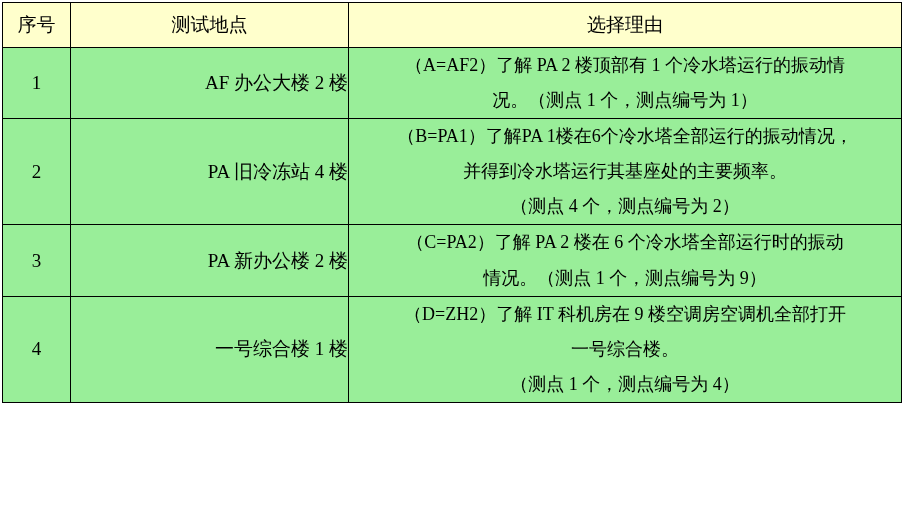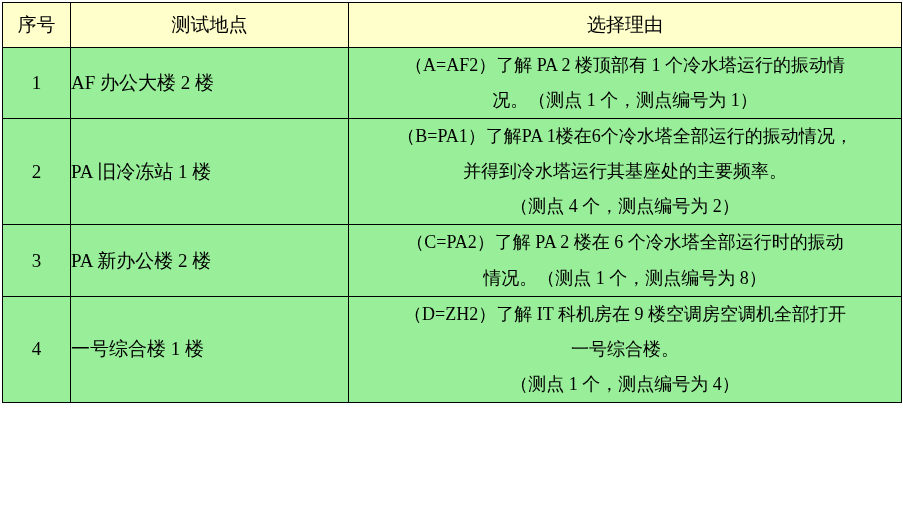--- a/index.html
+++ b/index.html
@@ -40,21 +40,21 @@
   }
   tbody td {
     background: #99ee99;
     color: #000000;
   }
   td.col-index {
     text-align: center;
     font-size: 19px;
   }
   td.col-place {
-    text-align: left;
+    text-align: right;
     font-size: 19px;
   }
   td.col-reason {
     text-align: center;
     font-size: 18px;
     line-height: 1.95;
     padding: 6px 10px 6px 12px;
   }
   td.col-reason .line {
     display: block;
@@ -85,33 +85,33 @@
       <tr>
         <td class="col-index">1</td>
         <td class="col-place">AF 办公大楼 2 楼</td>
         <td class="col-reason">
           <span class="line">（A=AF2）了解 PA 2 楼顶部有 1 个冷水塔运行的振动情</span>
           <span class="line">况。（测点 1 个，测点编号为 1）</span>
         </td>
       </tr>
       <tr>
         <td class="col-index">2</td>
-        <td class="col-place">PA 旧冷冻站 1 楼</td>
+        <td class="col-place">PA 旧冷冻站 4 楼</td>
         <td class="col-reason">
           <span class="line">（B=PA1）了解PA 1楼在6个冷水塔全部运行的振动情况，</span>
           <span class="line">并得到冷水塔运行其基座处的主要频率。</span>
           <span class="line">（测点 4 个，测点编号为 2）</span>
         </td>
       </tr>
       <tr>
         <td class="col-index">3</td>
         <td class="col-place">PA 新办公楼 2 楼</td>
         <td class="col-reason">
           <span class="line">（C=PA2）了解 PA 2 楼在 6 个冷水塔全部运行时的振动</span>
-          <span class="line">情况。（测点 1 个，测点编号为 8）</span>
+          <span class="line">情况。（测点 1 个，测点编号为 9）</span>
         </td>
       </tr>
       <tr>
         <td class="col-index">4</td>
         <td class="col-place">一号综合楼 1 楼</td>
         <td class="col-reason">
           <span class="line">（D=ZH2）了解 IT 科机房在 9 楼空调房空调机全部打开</span>
           <span class="line">一号综合楼。</span>
           <span class="line">（测点 1 个，测点编号为 4）</span>
         </td>

